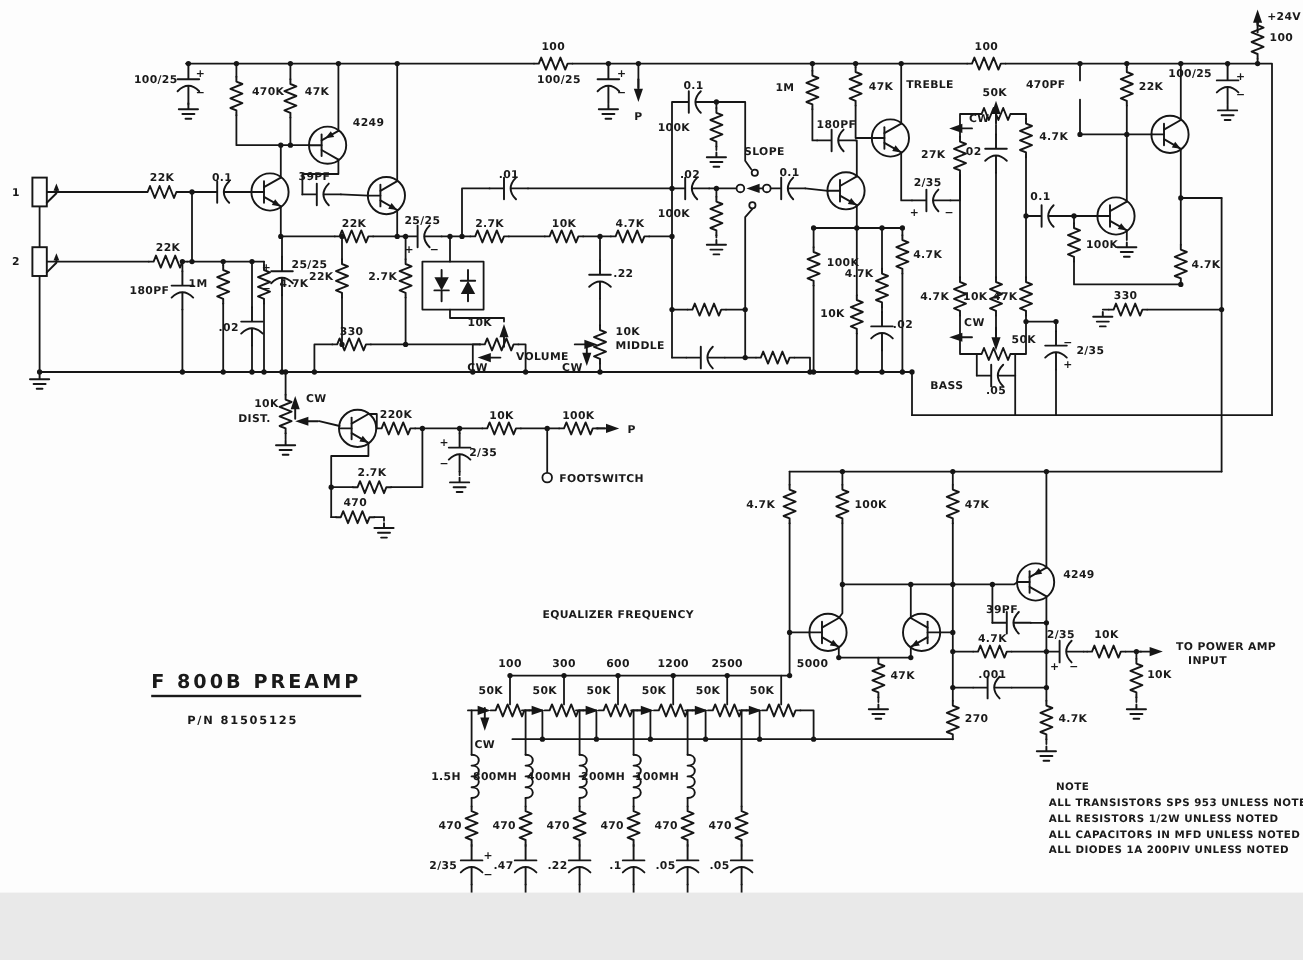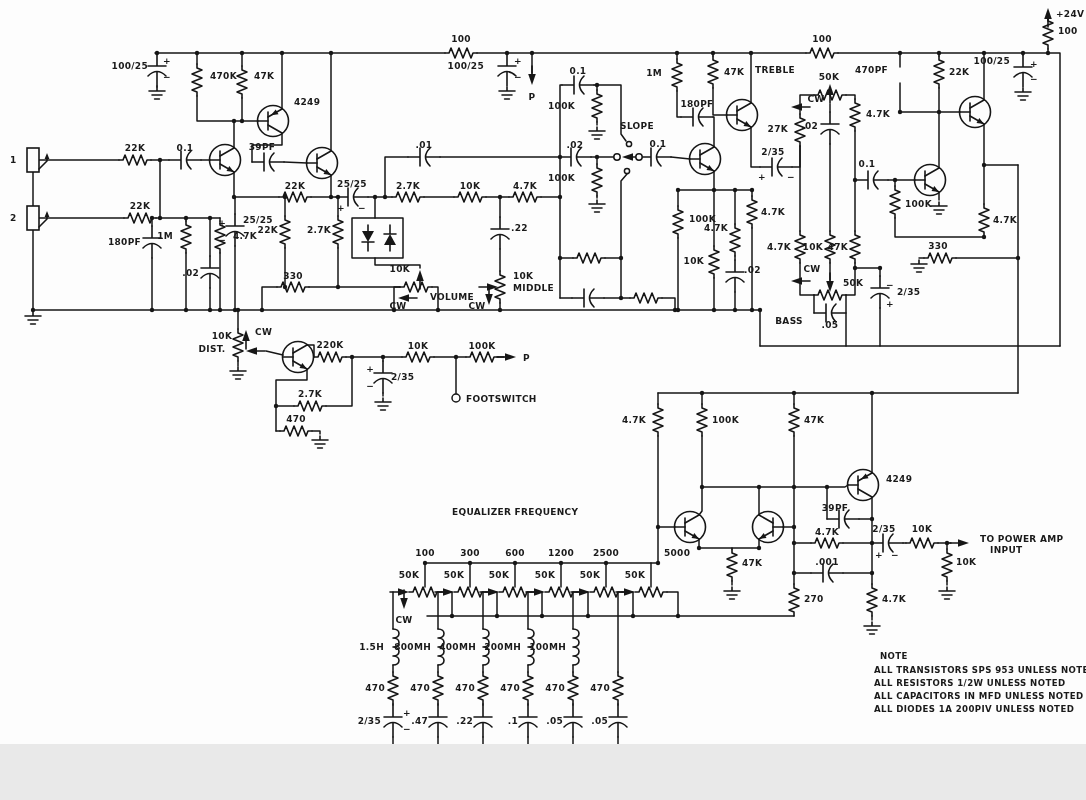--- a/index.html
+++ b/index.html
@@ -682,20 +682,24 @@
       <text x="882" y="602" class="lb" text-anchor="start">4.7K</text>
       <text x="884" y="532" class="lb" text-anchor="middle">2/35</text>
       <text x="922" y="532" class="lb" text-anchor="middle">10K</text>
       <text x="879" y="558" class="lb" text-anchor="middle" font-size="8">+</text>
       <text x="895" y="558" class="lb" text-anchor="middle" font-size="9">−</text>
       <text x="980" y="542" class="lb" text-anchor="start">TO POWER AMP</text>
       <text x="990" y="553" class="lb" text-anchor="start">INPUT</text>
       <text x="956" y="565" class="lb" text-anchor="start">10K</text>
     </svg>
 
+  <div class="title-block">
+    <div class="title-text">F 800B PREAMP</div>
+    <div class="pn-text">P/N 81505125</div>
+  </div>
 
   <div class="note-block">
     <div class="note-heading">NOTE</div>
     <div>ALL TRANSISTORS SPS 953 UNLESS NOTED</div>
     <div>ALL RESISTORS 1/2W UNLESS NOTED</div>
     <div>ALL CAPACITORS IN MFD UNLESS NOTED</div>
     <div>ALL DIODES 1A 200PIV UNLESS NOTED</div>
   </div>
 </div>
 

